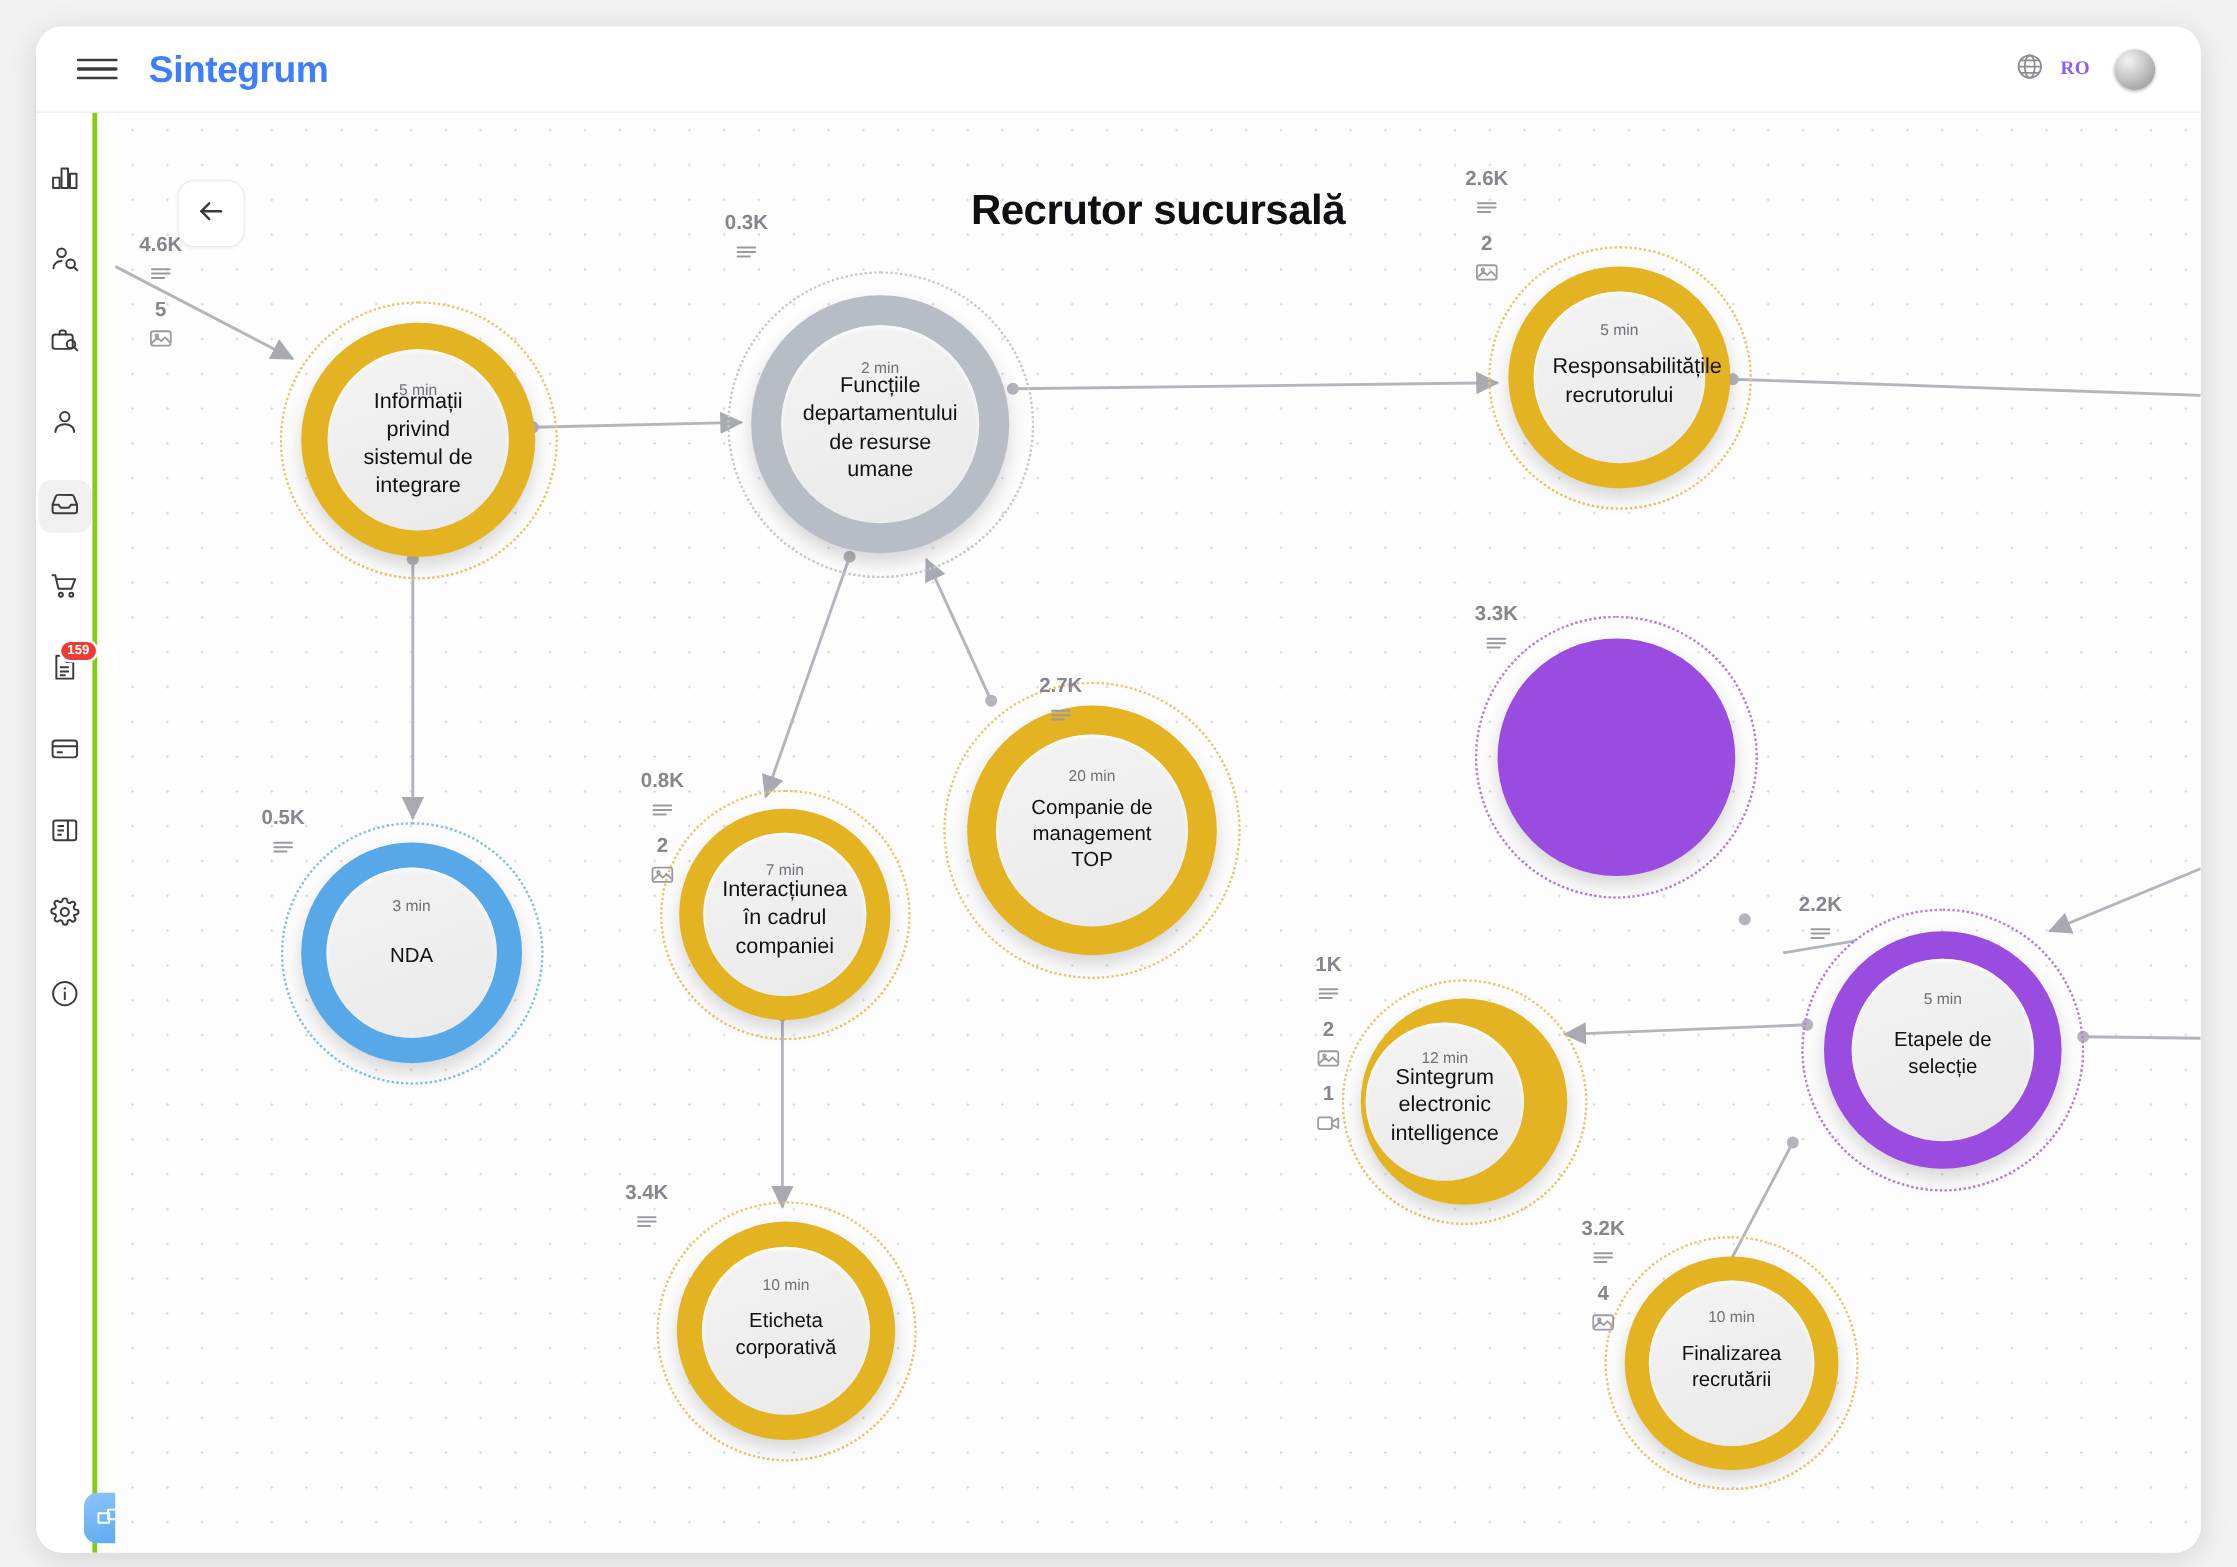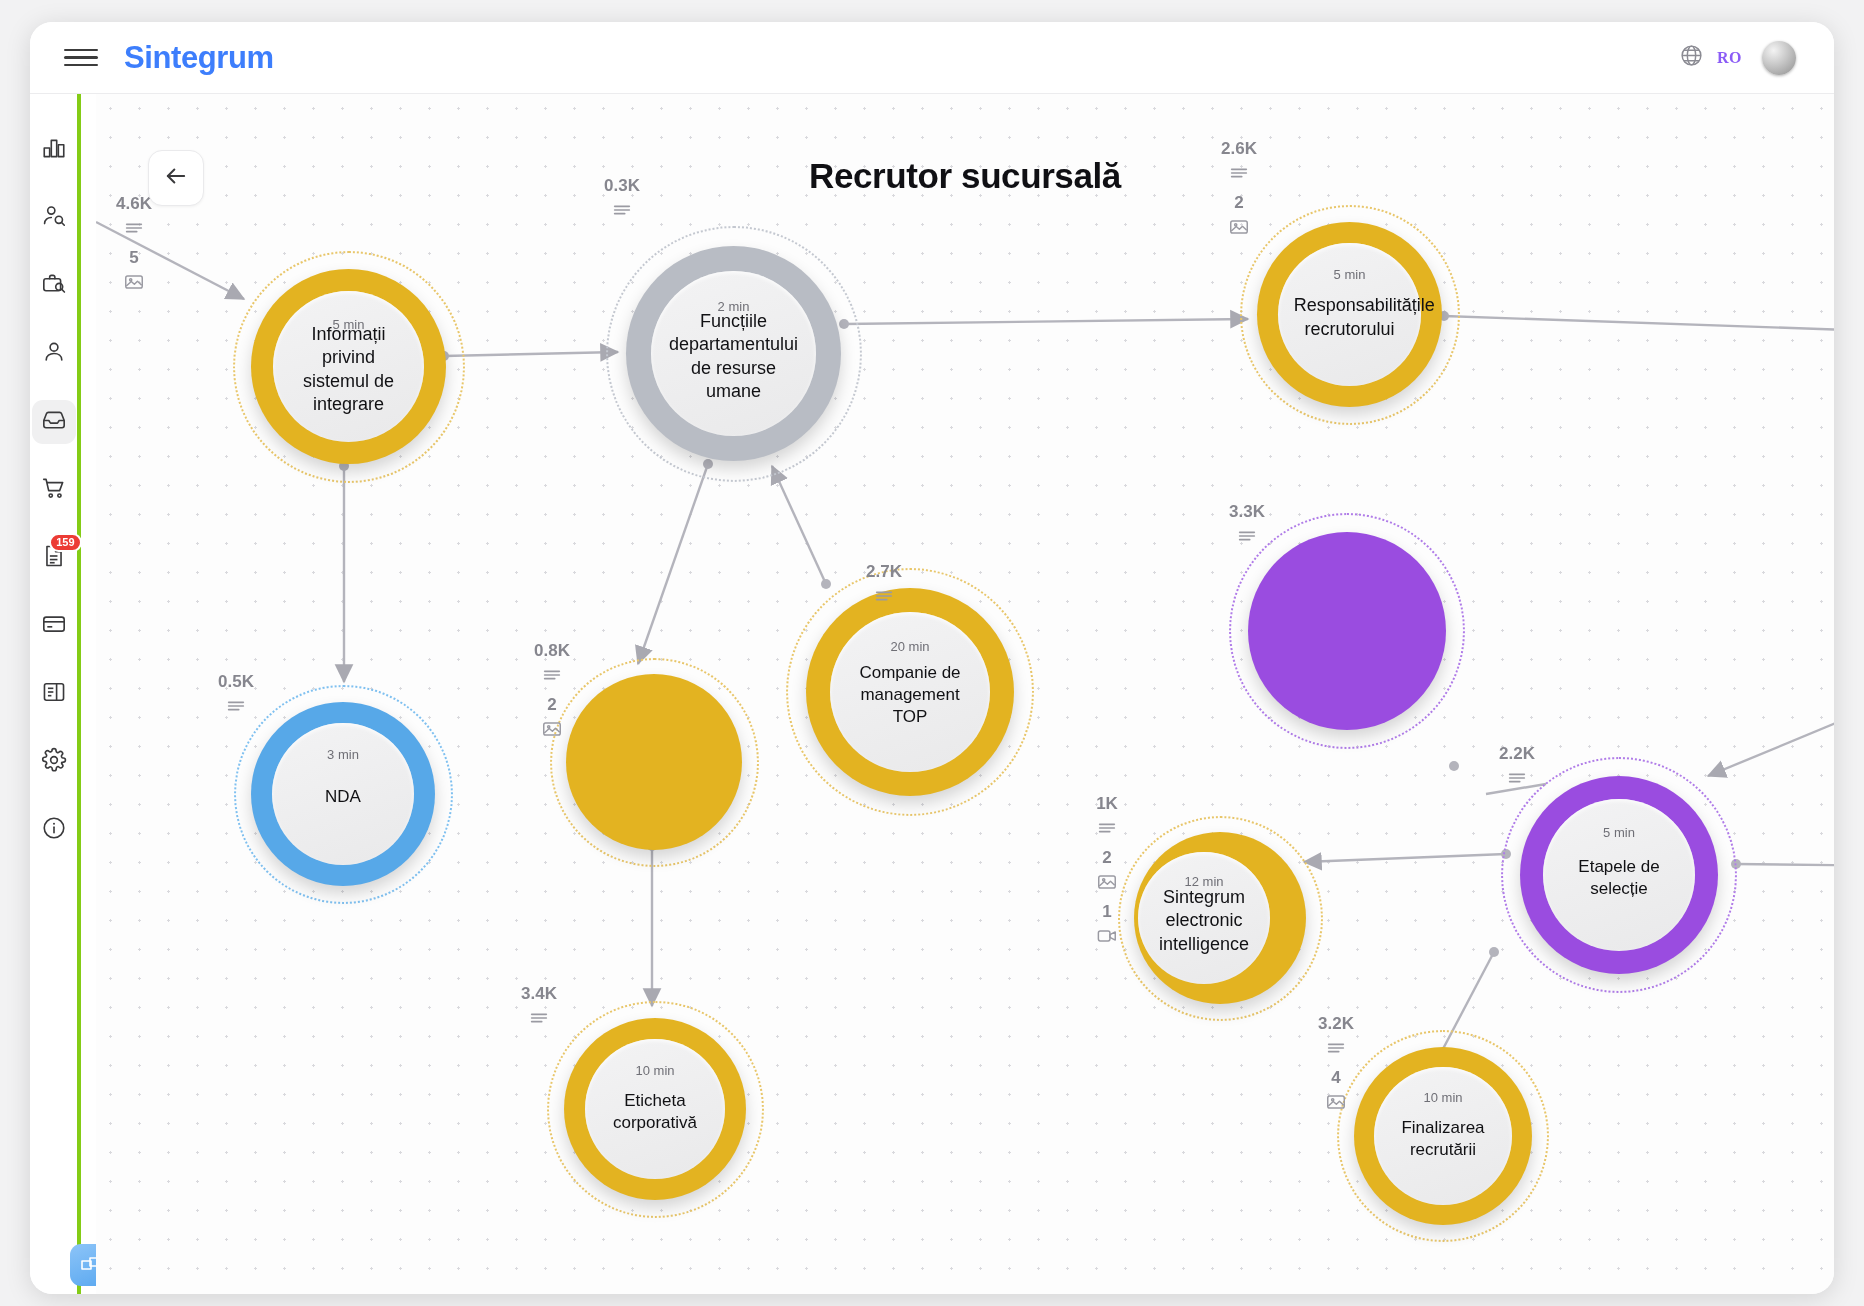--- a/index.html
+++ b/index.html
@@ -468,20 +468,24 @@
             <svg width="22" height="22" viewBox="0 0 24 24" fill="none" stroke="#9a9aa2" stroke-width="1.8" stroke-linecap="round">
               <line x1="4" y1="8" x2="20" y2="8"></line>
               <line x1="4" y1="12" x2="20" y2="12"></line>
               <line x1="4" y1="16" x2="15" y2="16"></line>
             </svg>
           </div>
         </div>
         <div class="ring-dotted" style="left: 453.5px; top: 563.5px; width: 209px; height: 209px; border-color: rgb(232, 198, 106);"></div>
         <div class="node" style="left: 470px; top: 580px; width: 176px; height: 176px;">
           <div class="ring" style="left: 0px; top: 0px; width: 176px; height: 176px; background: rgb(227, 179, 33);"></div>
+          <div class="core" style="left: 20px; top: 20px; width: 136px; height: 136px;">
+            <div class="node-time">7 min</div>
+            <div class="node-label small">Interacțiunea în cadrul companiei</div>
+          </div>
         </div>
         <div class="stats" style="left: 438px; top: 547px;">
           <div class="stat-num">0.8K</div>
           <div class="stat-icon">
             <svg width="22" height="22" viewBox="0 0 24 24" fill="none" stroke="#9a9aa2" stroke-width="1.8" stroke-linecap="round">
               <line x1="4" y1="8" x2="20" y2="8"></line>
               <line x1="4" y1="12" x2="20" y2="12"></line>
               <line x1="4" y1="16" x2="15" y2="16"></line>
             </svg>
           </div>

